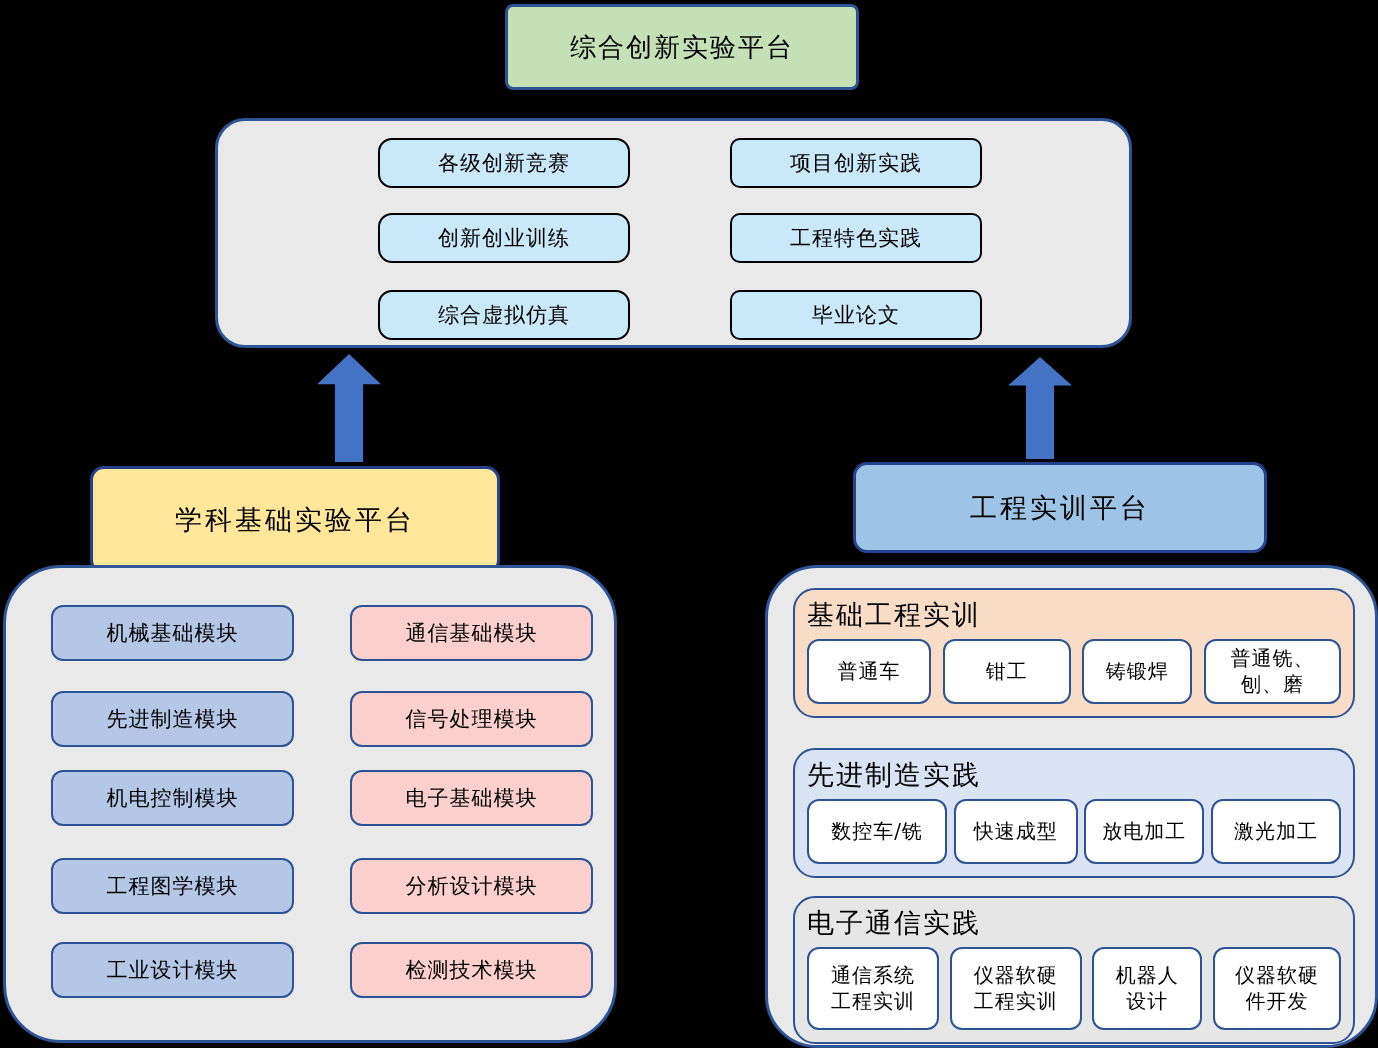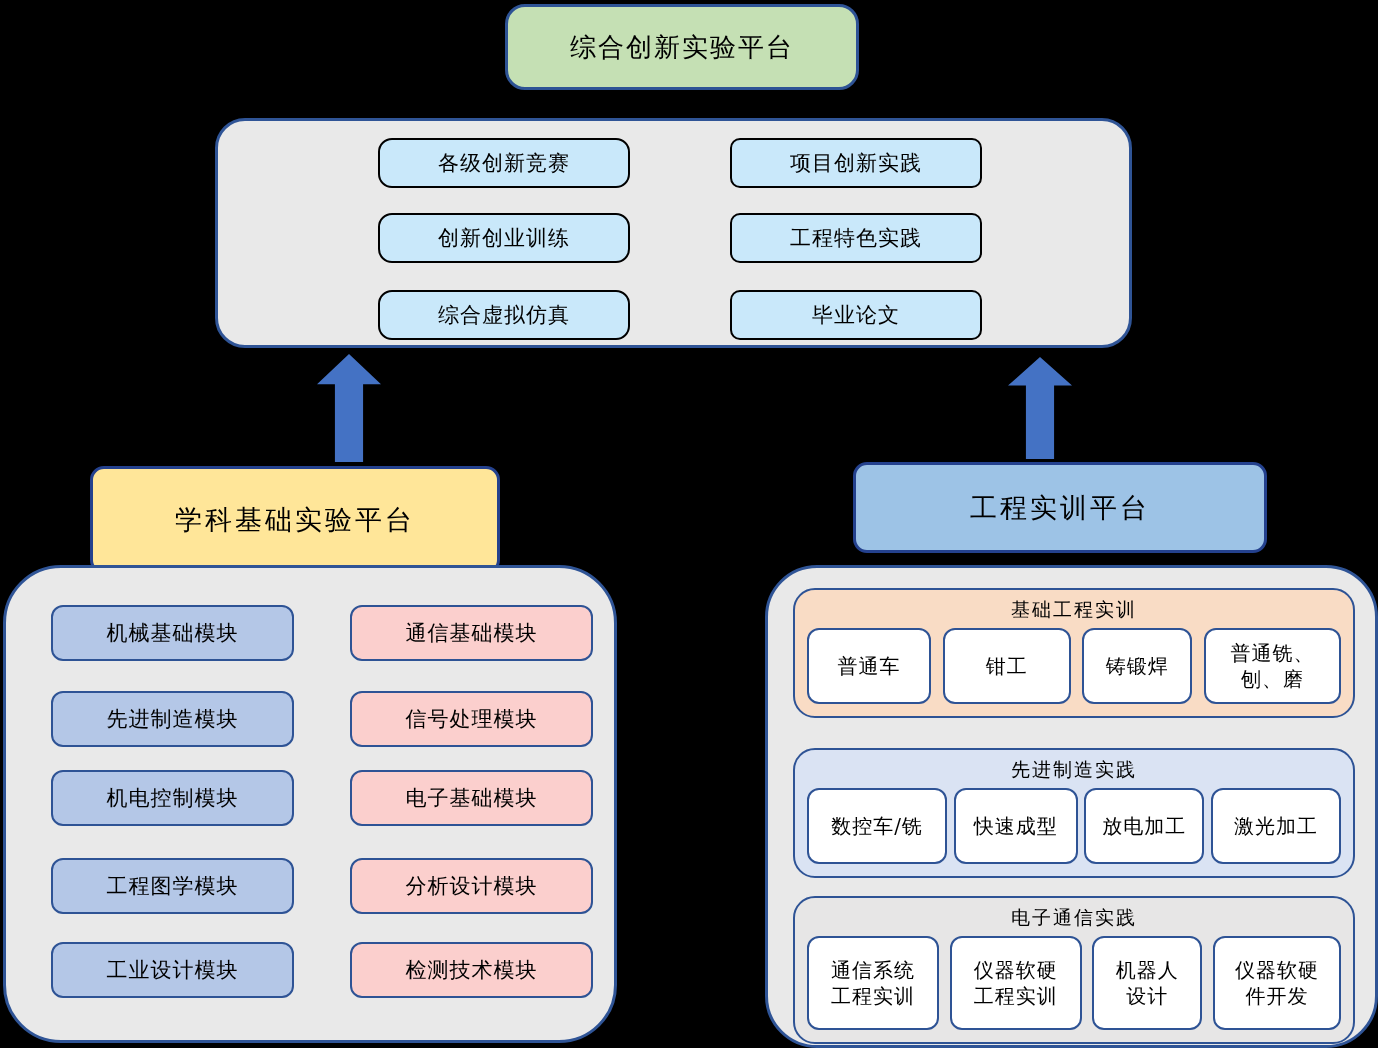--- a/index.html
+++ b/index.html
@@ -8,21 +8,21 @@
     font-family:"DejaVu Serif","Liberation Serif",serif;color:#000;
   }
   .abs{position:absolute;box-sizing:border-box;}
   .box{
     display:flex;align-items:center;justify-content:center;text-align:center;
     box-sizing:border-box;
   }
   
   .green-header{
     left:505px;top:4px;width:354px;height:86px;
-    background:#c5e0b4;border:3px solid #2e5395;border-radius:20px;
+    background:#c5e0b4;border:3px solid #2e5395;border-radius:8px;
     font-size:26px;letter-spacing:2px;
   }
   
   .top-container{
     left:215px;top:118px;width:917px;height:230px;
     background:#e9e9e9;border:3px solid #2f5496;border-radius:30px;
   }
   .item-blue{
     width:252px;height:50px;
     background:#c9e8fa;border:2.5px solid #000;border-radius:10px;
@@ -67,21 +67,21 @@
   .section{
     left:25px;width:562px;
     border:2.5px solid #2e5395;border-radius:22px;
     display:flex;flex-direction:column;align-items:stretch;
     padding:6px 12px 12px 12px;
   }
   .sec1{top:20px;height:130px;background:#f9dcc5;}
   .sec2{top:180px;height:130px;background:#dae3f3;}
   .sec3{top:328px;height:148px;background:#e7e6e6;}
   .section-title{
-    text-align:center;font-size:19px;letter-spacing:2px;line-height:1.4;
+    font-size:27px;letter-spacing:2px;line-height:1.4;
     flex:0 0 auto;
   }
   .section-row{
     flex:1;display:flex;justify-content:space-between;align-items:stretch;
     margin-top:5px;
   }
   .wbox{
     background:#fff;border:2.5px solid #2e5395;border-radius:12px;
     display:flex;align-items:center;justify-content:center;text-align:center;
     font-size:20px;line-height:1.3;white-space:pre-line;letter-spacing:1px;

